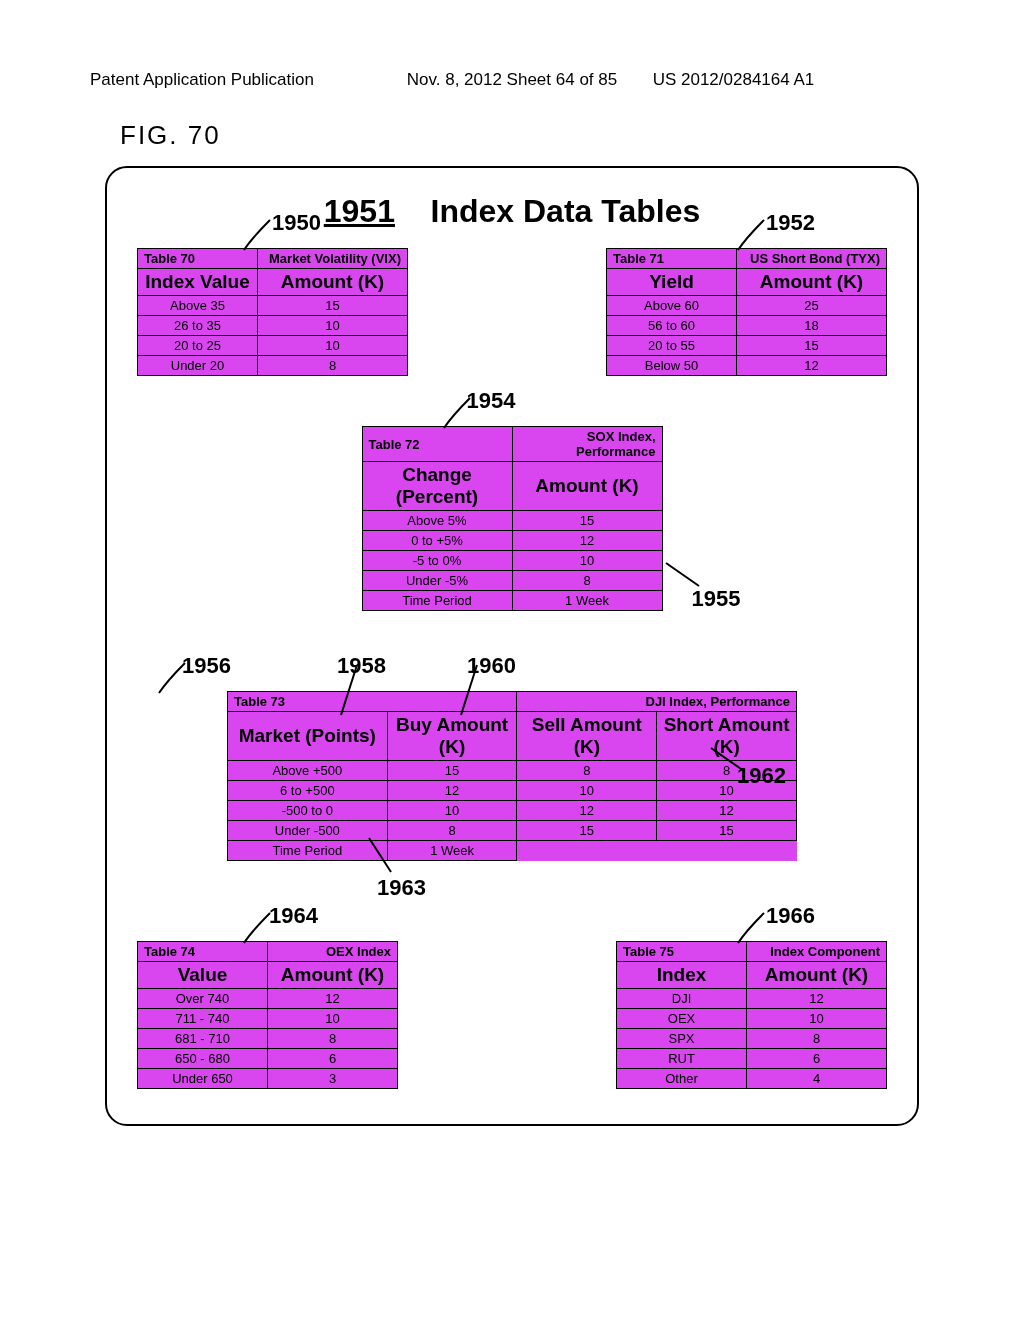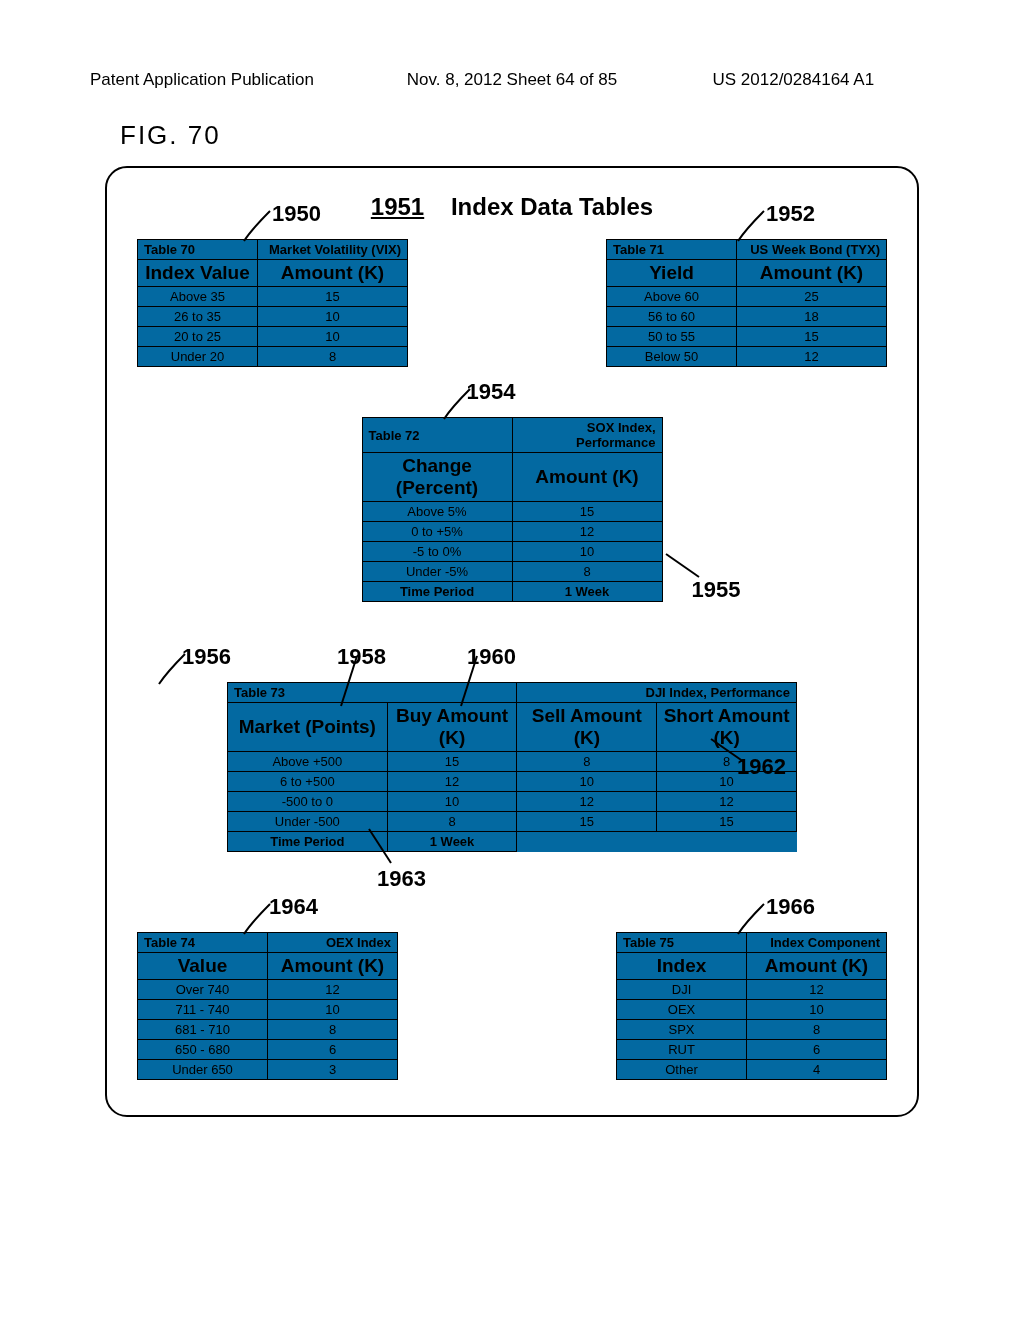--- a/index.html
+++ b/index.html
@@ -1,33 +1,33 @@
 <!DOCTYPE html>
 <html><head>
 <meta charset="utf-8">
 <style>
   * { box-sizing: border-box; margin: 0; padding: 0; font-family: Arial, Helvetica, sans-serif; }
   body { width: 1024px; height: 1320px; background: #fff; color: #000; position: relative; }
   .page { padding: 70px 90px 60px 90px; }
   .header-row { display: flex; font-size: 17px; margin-bottom: 30px; }
   .header-left { flex: 1; }
   .header-mid, .header-right { flex: 1; text-align: center; }
-  .header-right { text-align: center; }
+  .header-right { text-align: left; }
   .fig-label { font-size: 26px; margin: 30px 0 15px 30px; letter-spacing: 2px; }
   .box { border: 2px solid #000; border-radius: 22px; padding: 25px 30px 35px 30px; margin: 0 15px; position: relative; }
-  .title-row { text-align: center; font-size: 24px; margin-bottom: 18px; }
+  .title-row { text-align: center; font-size: 32px; margin-bottom: 18px; }
   .title-num { font-weight: bold; text-decoration: underline; }
   .title-txt { font-weight: bold; }
   .ref { position: absolute; font-weight: bold; font-size: 22px; }
-  table { border-collapse: collapse; font-size: 13px; background: #0369a1; }
+  table { border-collapse: collapse; font-size: 13px; background: #d946ef; }
   th, td { border: 1px solid #000; text-align: center; padding: 2px 6px; height: 20px; }
   .tbl-caption td { font-weight: bold; font-size: 13px; text-align: left; border: 1px solid #000; }
   .tbl-caption td.right { text-align: right; }
   .tbl-head th { font-weight: bold; font-size: 19px; }
-  .tbl-foot td { font-weight: bold; }
+  .tbl-foot td { font-weight: normal; }
   .pair { display: flex; justify-content: space-between; margin-top: 10px; position: relative; }
   .pair .tbl-wrap { position: relative; }
   .center-wrap { display: flex; justify-content: center; margin-top: 50px; position: relative; }
   .full-wrap { margin-top: 80px; position: relative; }
   svg.leadline { position: absolute; overflow: visible; pointer-events: none; }
 </style>
 </head>
 <body>
 
 <div class="page">
@@ -85,36 +85,36 @@
       </div>
       <div class="tbl-wrap">
         <div class="ref" style="top:-38px; left:160px;">1952</div>
         <svg class="leadline" style="top:-30px; left:130px;" width="30" height="34">
             <path d="M28 2 C 20 10, 10 20, 2 32" stroke="#000" stroke-width="2" fill="none"></path>
           </svg>
         <table>
           <tbody>
               <tr class="tbl-caption">
                 <td style="width:130px">Table 71</td>
-                <td class="right" style="width:150px">US Week Bond (TYX)</td>
+                <td class="right" style="width:150px">US Short Bond (TYX)</td>
               </tr>
           <tr class="tbl-head">
                 <th>Yield</th>
                 <th>Amount (K)</th>
               </tr>
           <tr>
                 <td>Above 60</td>
                 <td>25</td>
               </tr>
           <tr>
                 <td>56 to 60</td>
                 <td>18</td>
               </tr>
           <tr>
-                <td>50 to 55</td>
+                <td>20 to 55</td>
                 <td>15</td>
               </tr>
           <tr>
                 <td>Below 50</td>
                 <td>12</td>
               </tr>
         </tbody>
           </table>
       </div>
     </div>

